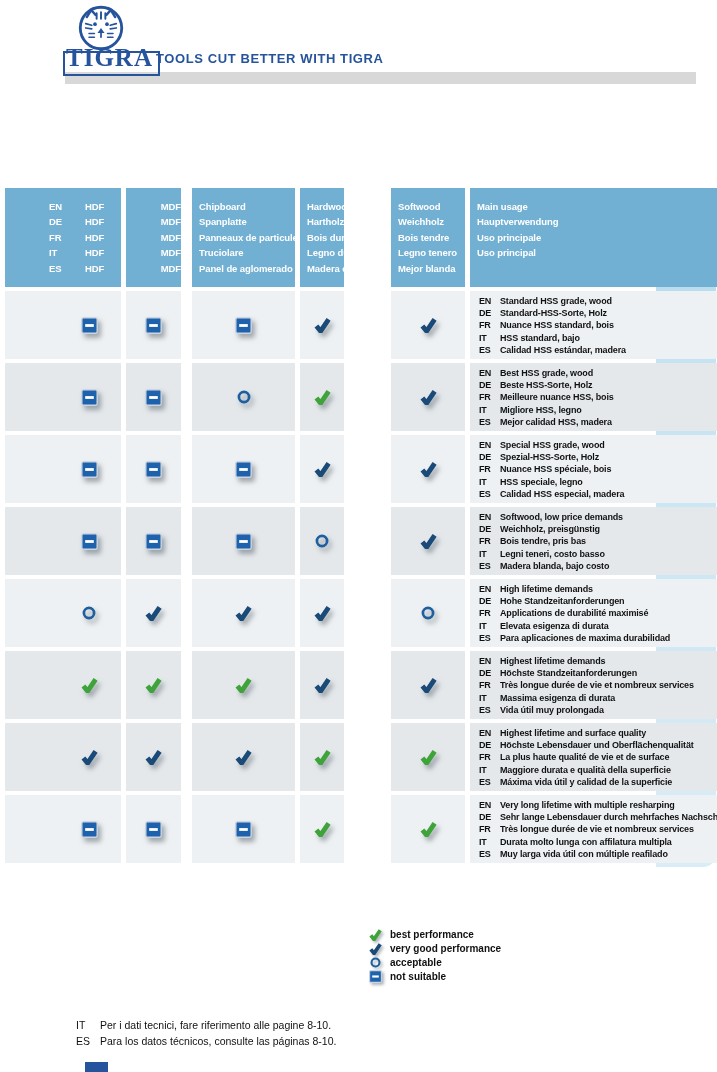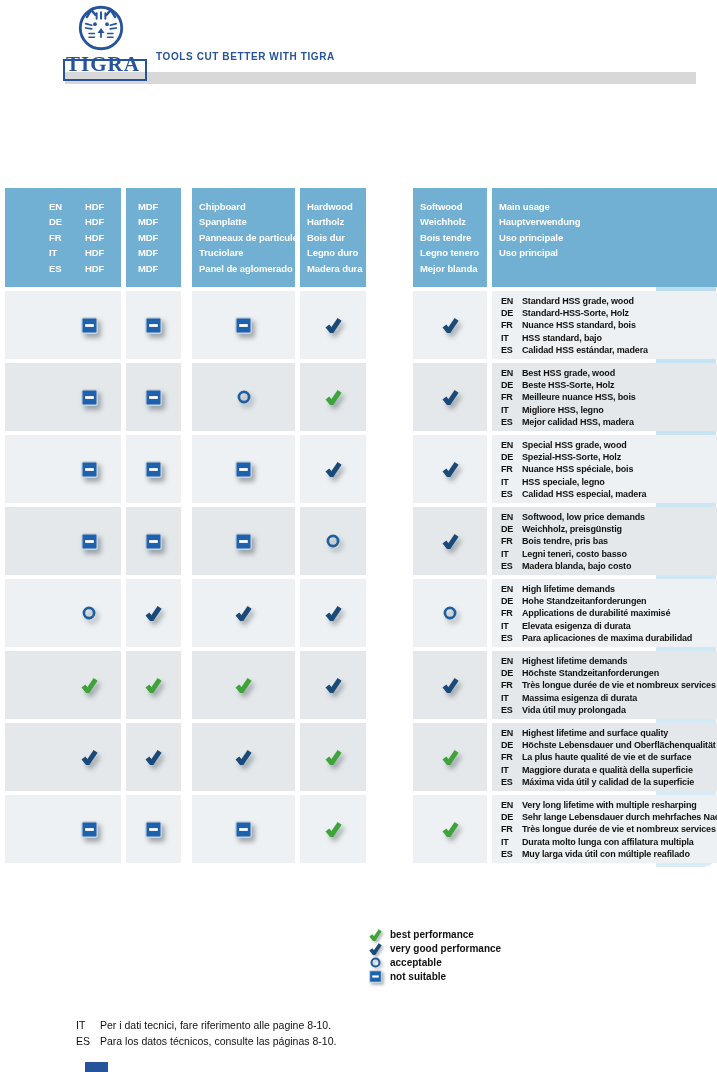--- a/index.html
+++ b/index.html
@@ -2,43 +2,43 @@
 <html><head>
 <meta charset="utf-8">
 <style>
   html,body{margin:0;padding:0;background:#ffffff;}
   .page{position:relative;width:717px;height:1072px;background:#fff;overflow:hidden;
         font-family:"Liberation Sans",sans-serif;color:#111;}
 
   
   .tiger{position:absolute;left:77px;top:5px;}
   .wordmark{position:absolute;left:66px;top:44px;font-family:"Liberation Serif",serif;
-            font-weight:bold;font-size:21px;letter-spacing:1px;color:var(--brand);z-index:2;margin-top:8px;}
+            font-weight:bold;font-size:25px;letter-spacing:1px;color:var(--brand);z-index:2;}
   .wordmark::after{content:"";position:absolute;left:-3px;top:7px;right:-7px;bottom:-4px;
             border:2px solid var(--brand);z-index:-1;}
-  .tagline{position:absolute;left:156px;top:51px;font-size:10px;font-weight:bold;
+  .tagline{position:absolute;left:156px;top:51px;font-size:13px;font-weight:bold;
            letter-spacing:0.6px;color:var(--brand);}
   .graybar{position:absolute;left:65px;top:72px;width:631px;height:12px;background:#d8d8d8;}
 
   
   .matrix{position:absolute;left:5px;top:188px;width:711px;}
   .edge{position:absolute;top:0;right:0;width:60px;height:100%;z-index:0;
         background:linear-gradient(180deg,#8fc3de 0%,#c3e2f2 18%,#d9edf7 100%);
         border-radius:0 13px 13px 0;}
   .thead{display:flex;gap:5px;height:99px;margin-bottom:4px;position:relative;z-index:2;}
   .trow{display:flex;gap:5px;height:68px;margin-bottom:4px;position:relative;z-index:2;}
   .hcell{background:var(--hdr);color:#fff;font-weight:bold;font-size:9.5px;
          box-sizing:border-box;padding-top:11px;letter-spacing:-0.1px;}
   .hline{line-height:15.4px;padding-left:7px;white-space:nowrap;}
   .hcell.c0 .hline{display:flex;padding-left:44px;}
   .hlang{width:36px;flex:none;}
-  .hcell.c1 .hline{padding-left:12px;text-align:left;}
+  .hcell.c1 .hline{padding-left:12px;text-align:right;}
   .hcell.c5{border-top-right-radius:12px;}
   .c0{width:116px;flex:none;} .c1{width:55px;flex:none;} .c2{width:103px;flex:none;margin-left:6px;}
-  .c3{width:66px;flex:none;} .c4{width:74px;flex:none;margin-left:42px;} .c5{width:257px;flex:none;}
+  .c3{width:44px;flex:none;} .c4{width:74px;flex:none;margin-left:42px;} .c5{width:257px;flex:none;}
   .thead .c5{width:268px;}
   .cell{display:flex;align-items:center;justify-content:center;box-sizing:border-box;}
   .trow.light .cell{background:var(--row-light);}
   .trow.dark .cell{background:var(--row-dark);}
   .cell.c0{padding-left:52px;}
   .cell.usage{display:block;padding:4px 0 0 9px;}
   .uline{display:flex;font-size:9px;font-weight:bold;line-height:12.2px;
          letter-spacing:-0.15px;white-space:nowrap;}
   .ulang{width:21px;flex:none;}
   .ricon{display:inline-flex;filter:drop-shadow(3.5px 4px 2.5px rgba(95,105,115,0.55));}

